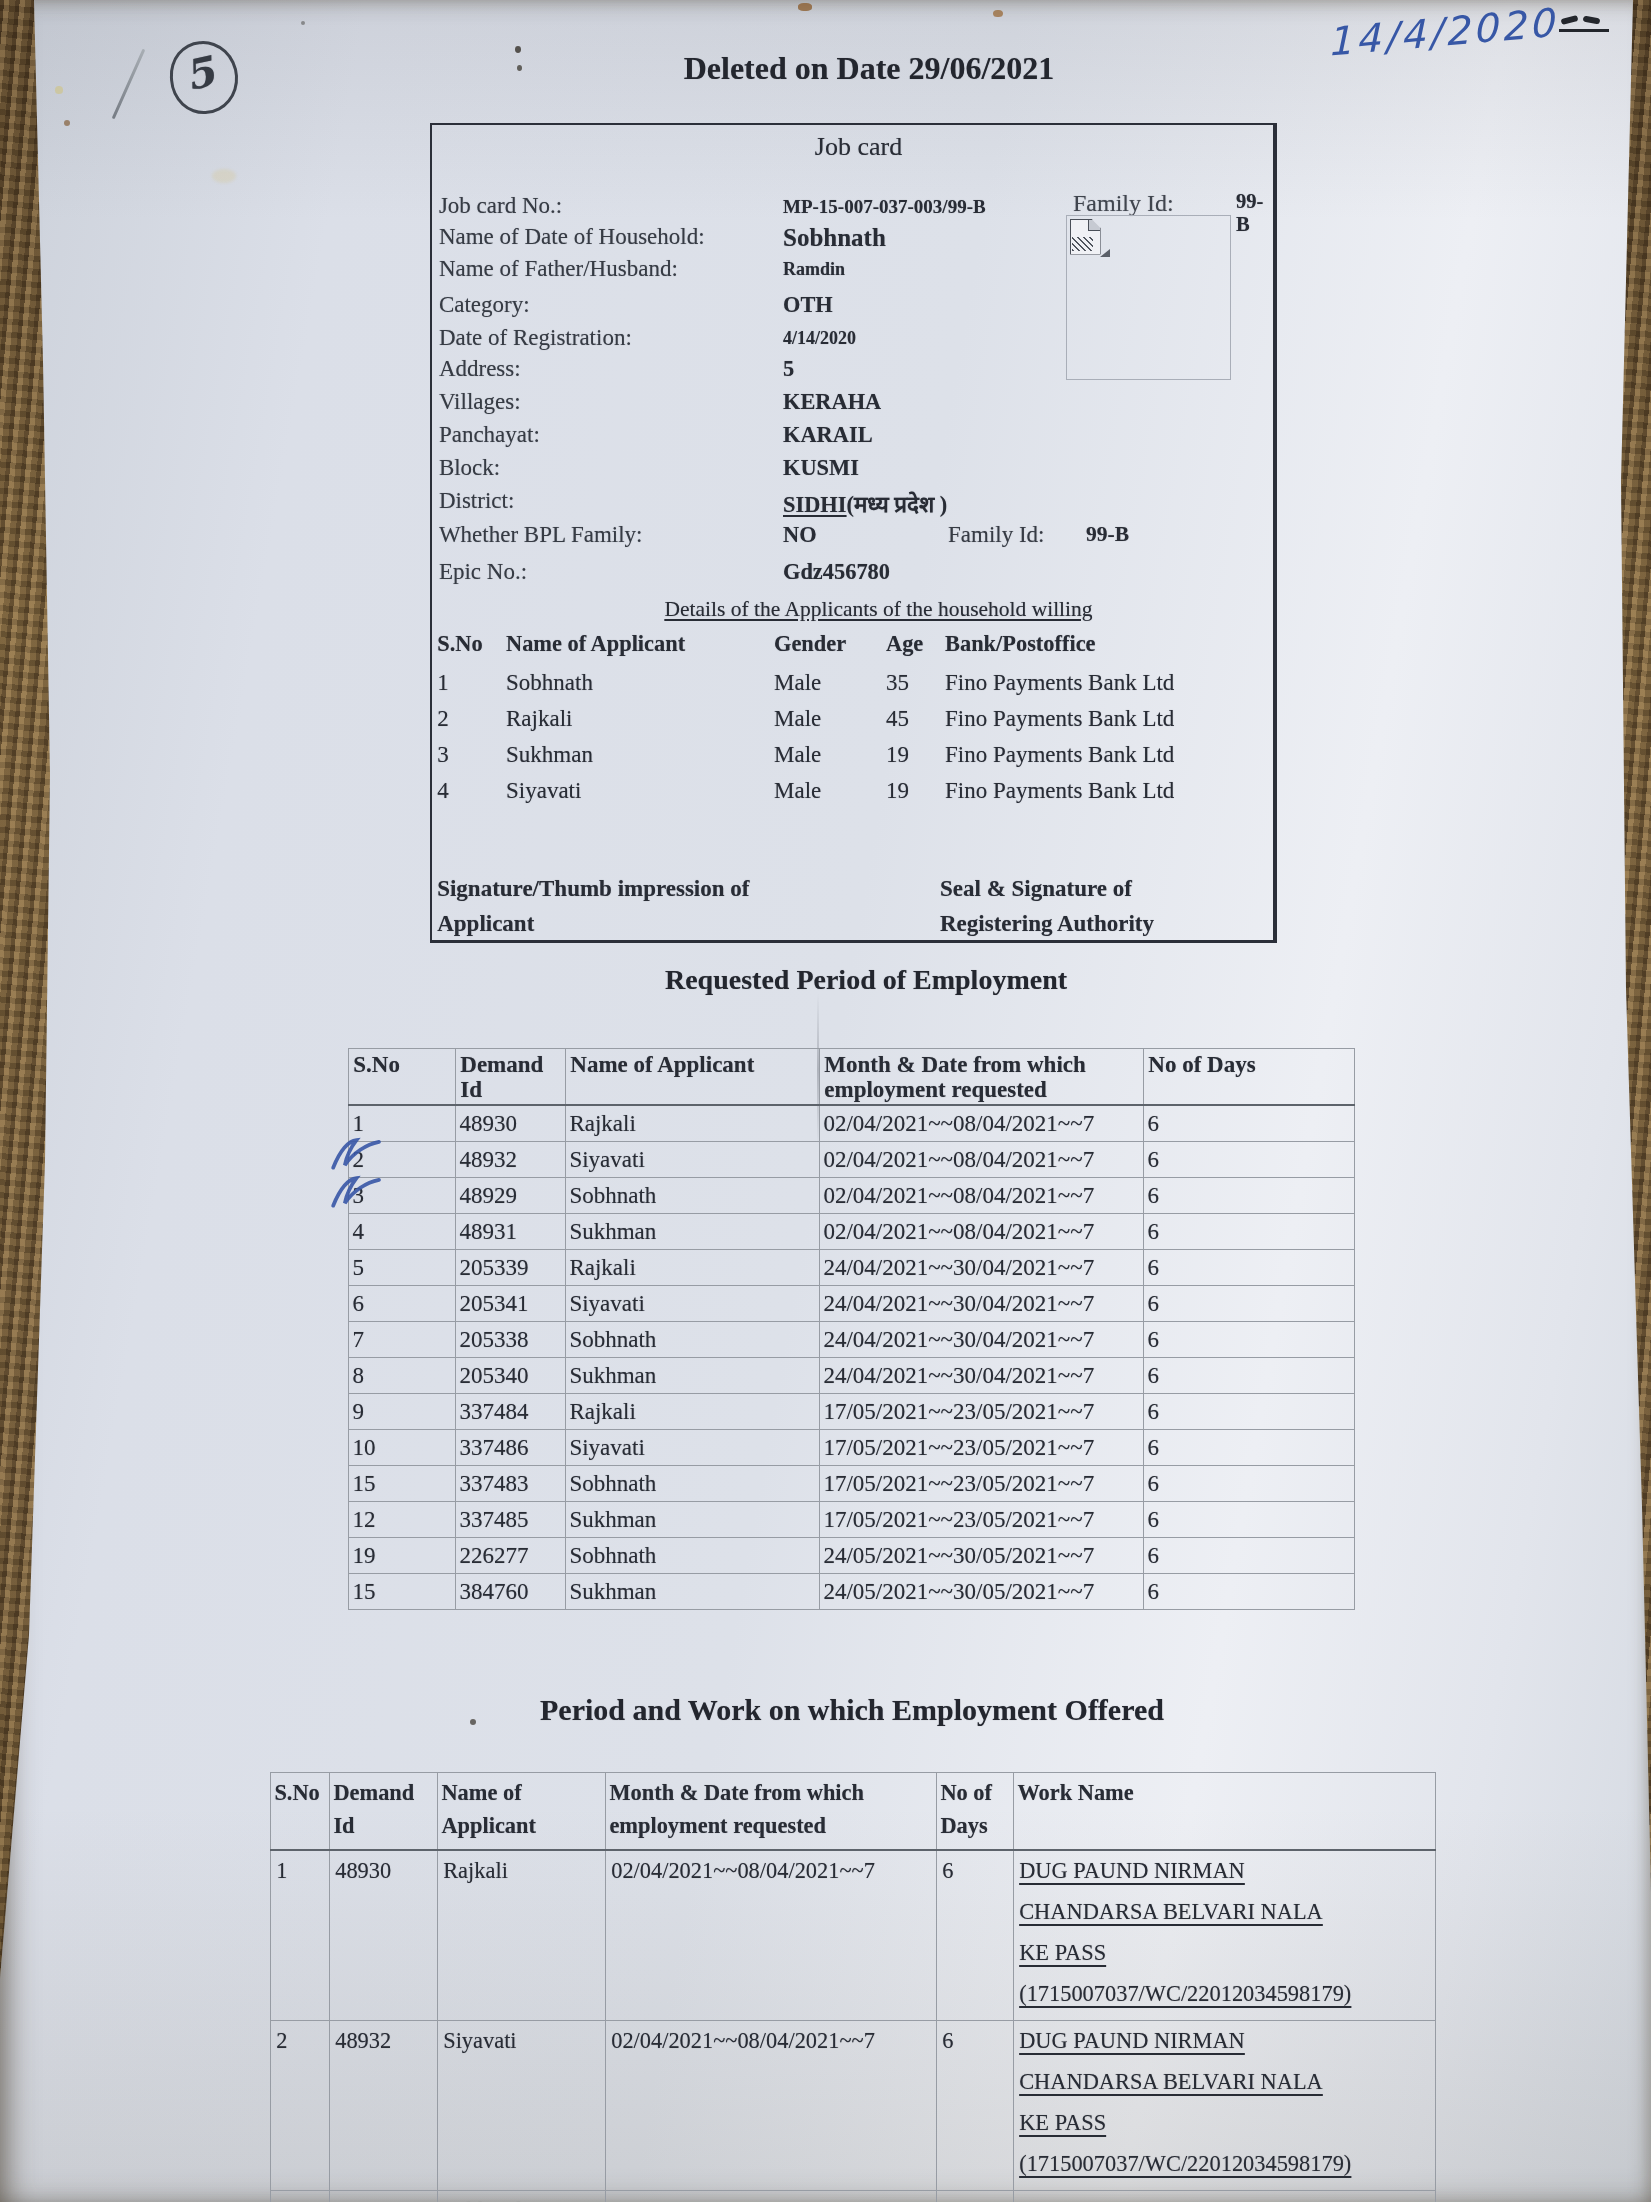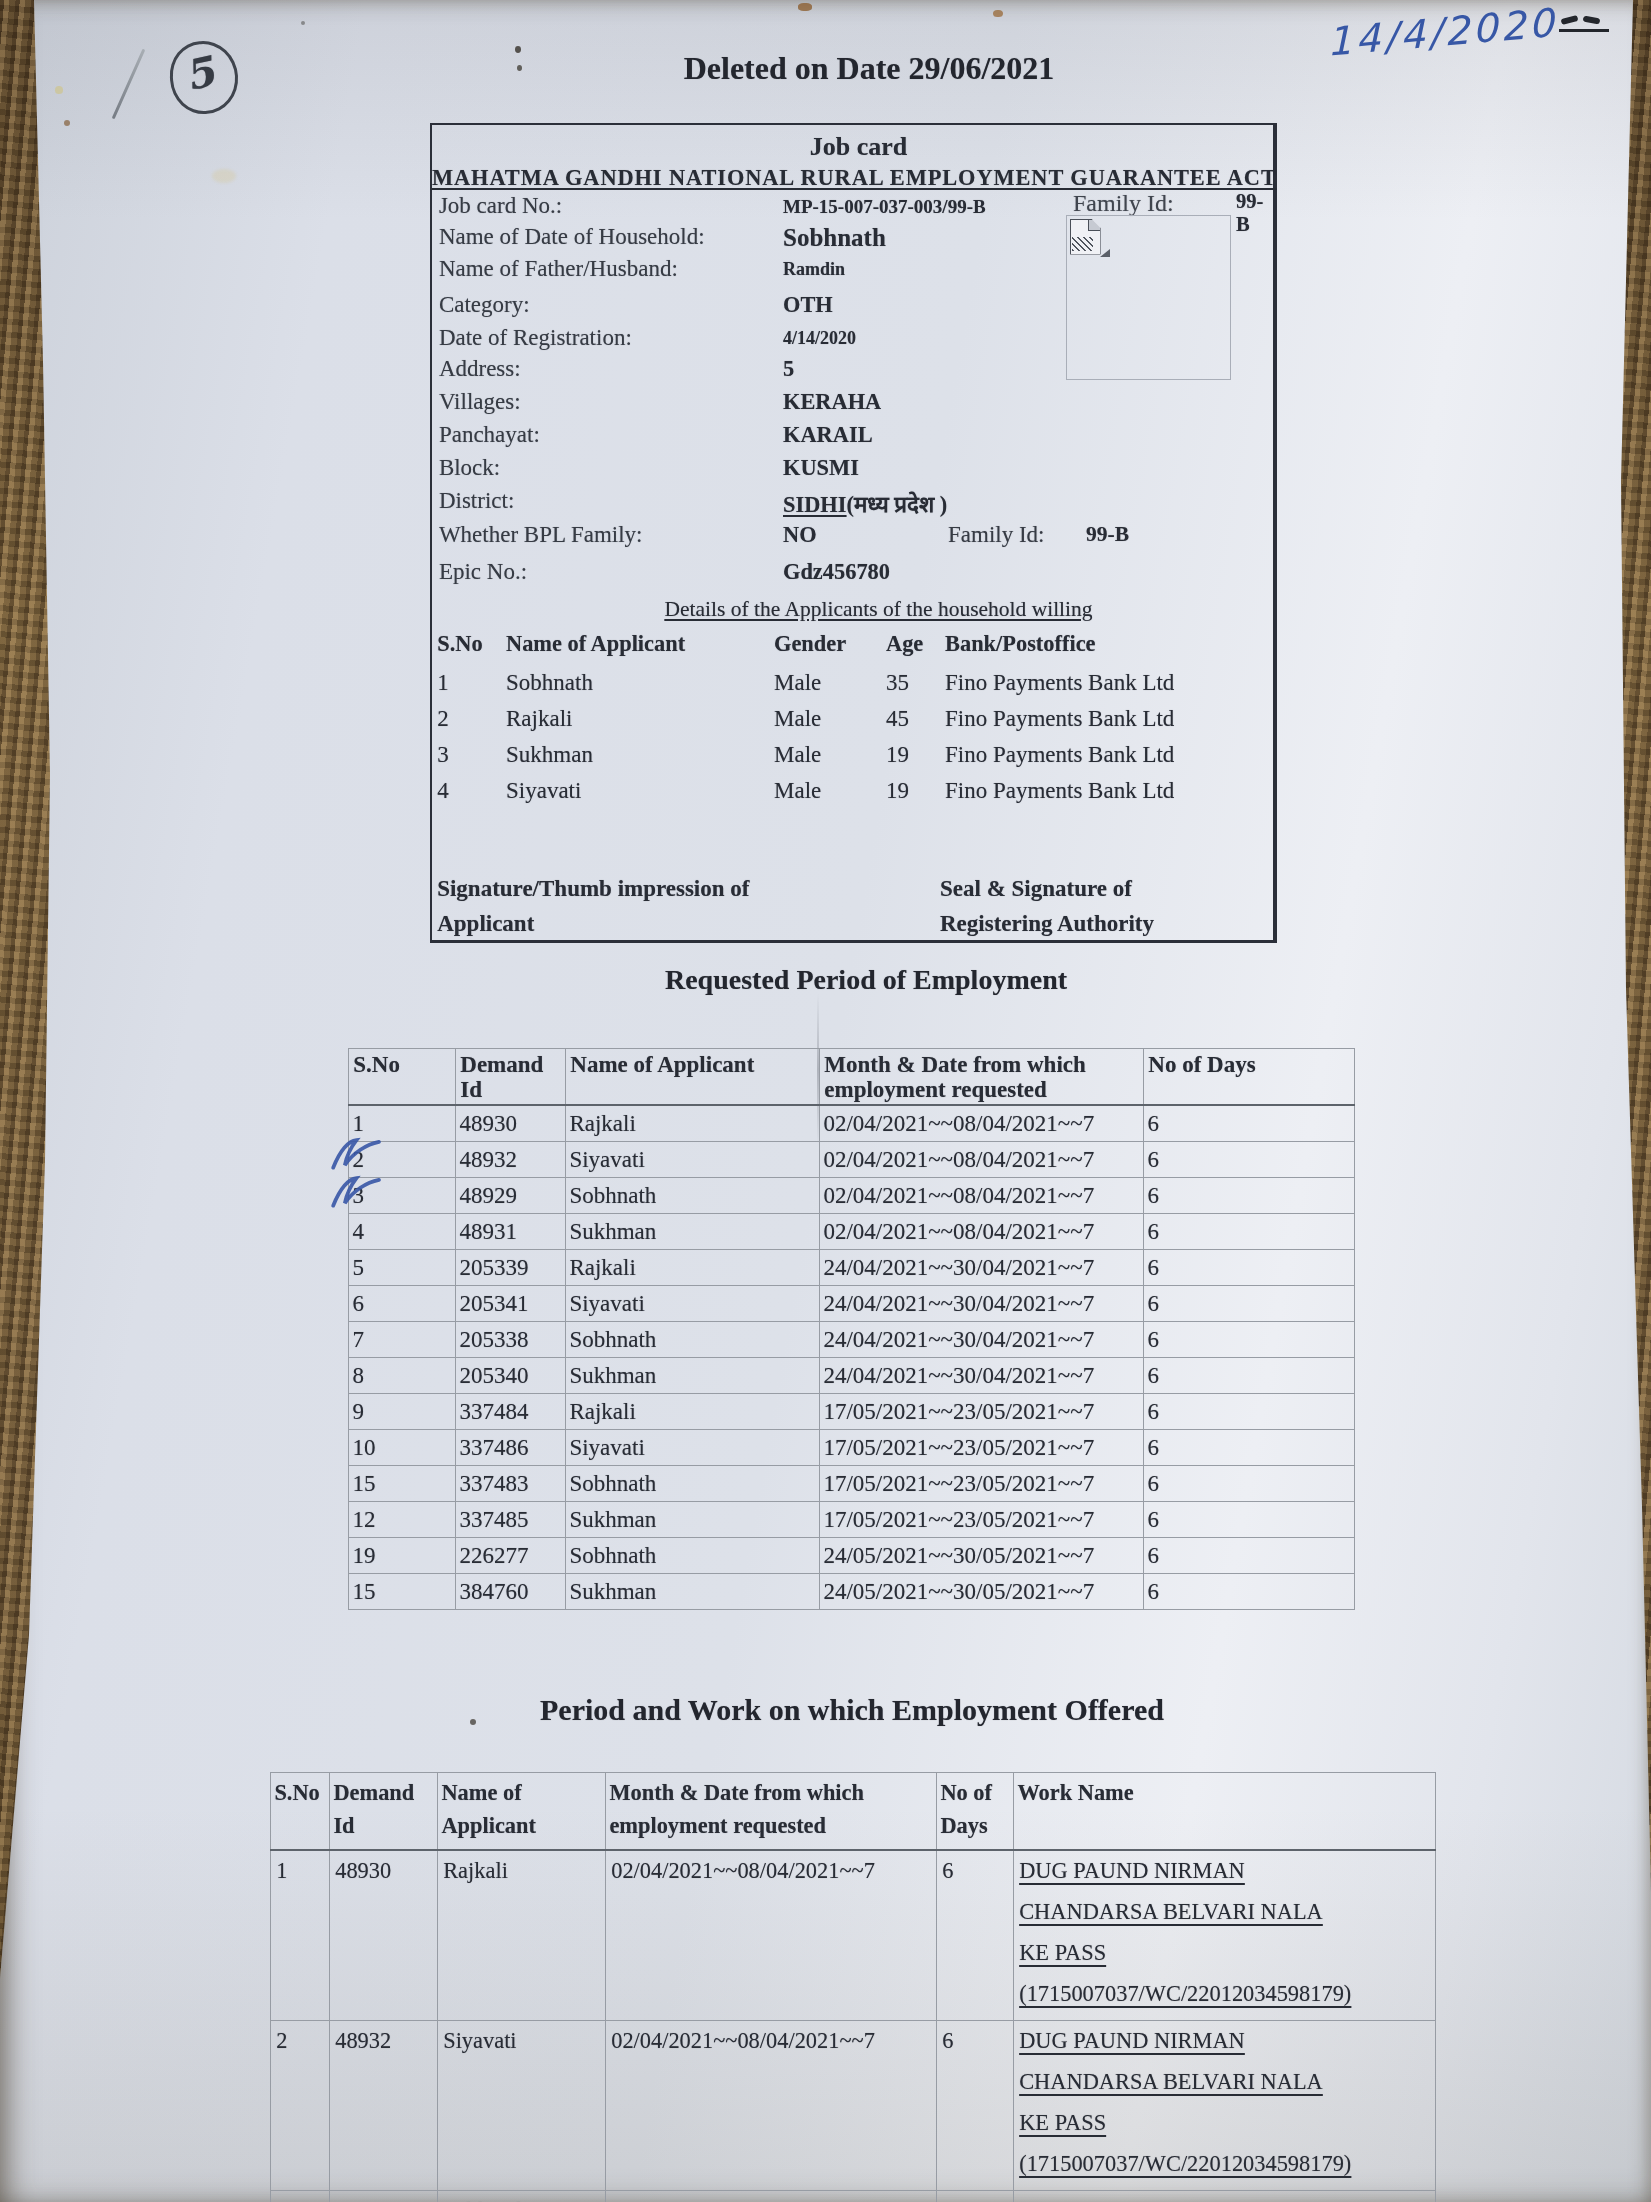--- a/index.html
+++ b/index.html
@@ -46,21 +46,21 @@
   .dot-mark{position:absolute;left:470px;top:1719px;width:6px;height:6px;border-radius:50%;background:#4a4640;opacity:.8;}
   .crease{position:absolute;left:817px;top:994px;width:1.7px;height:151px;
     background:linear-gradient(180deg,transparent,rgba(90,95,105,.35),transparent);}
   .check{position:absolute;left:329px;width:55px;height:40px;z-index:5;}
   .check svg{width:100%;height:100%;}
   .check-row-2{top:1136px;}
   .check-row-3{top:1174px;}
   
   .jobcard{position:absolute;left:430px;top:123px;width:847px;height:820px;box-sizing:border-box;
     border:solid #2b2f39;border-width:2.6px 4.3px 3.4px 2.6px;}
-  .jc-title{position:absolute;left:0;right:0;top:6.9px;text-align:center;font-size:26px;font-weight:bold;padding-left:12px;}
+  .jc-title{position:absolute;left:0;right:0;top:6.9px;text-align:center;font-size:26px;font-weight:normal;padding-left:12px;}
   .jc-act{position:absolute;left:0;right:0;top:40px;text-align:center;font-size:22.4px;font-weight:bold;
     letter-spacing:0.9px;text-decoration:underline;text-underline-offset:3.4px;white-space:nowrap;}
   .jc-row{position:absolute;left:0;width:100%;height:0;}
   .jc-label{position:absolute;left:6.9px;font-size:23px;color:#363b44;white-space:nowrap;}
   .jc-value{position:absolute;left:351px;font-size:22.4px;font-weight:bold;white-space:nowrap;}
   .jc-value .u{text-decoration:underline;text-underline-offset:3.4px;}
   .f0{top:68px;}  .f0 .jc-value{font-size:19px;top:2.6px;}
   .f1{top:99px;} .f1 .jc-value{font-size:25px;}
   .f2{top:131px;} .f2 .jc-value{font-size:18px;top:2.6px;}
   .f3{top:167px;}
@@ -137,21 +137,20 @@
     <span class="st st4"></span>
     <span class="st st5"></span>
     <span class="st st6"></span>
     <span class="st st7"></span>
     <span class="st st8"></span>
     <span class="dot-mark"></span>
     <div class="crease"></div>
 
     <div class="jobcard">
       <div class="jc-title">Job card</div>
-      <div class="jc-act">MAHATMA GANDHI NATIONAL RURAL EMPLOYMENT GUARANTEE ACT</div>
       <span class="jc-famlabel">Family Id:</span>
       <span class="jc-famval">99-B</span>
       <div id="jc-fields">
           <div class="jc-row f0">
             <span class="jc-label">Job card No.:</span>
             <span class="jc-value">MP-15-007-037-003/99-B</span>
           </div>
           <div class="jc-row f1">
             <span class="jc-label">Name of Date of Household:</span>
             <span class="jc-value">Sobhnath</span>

